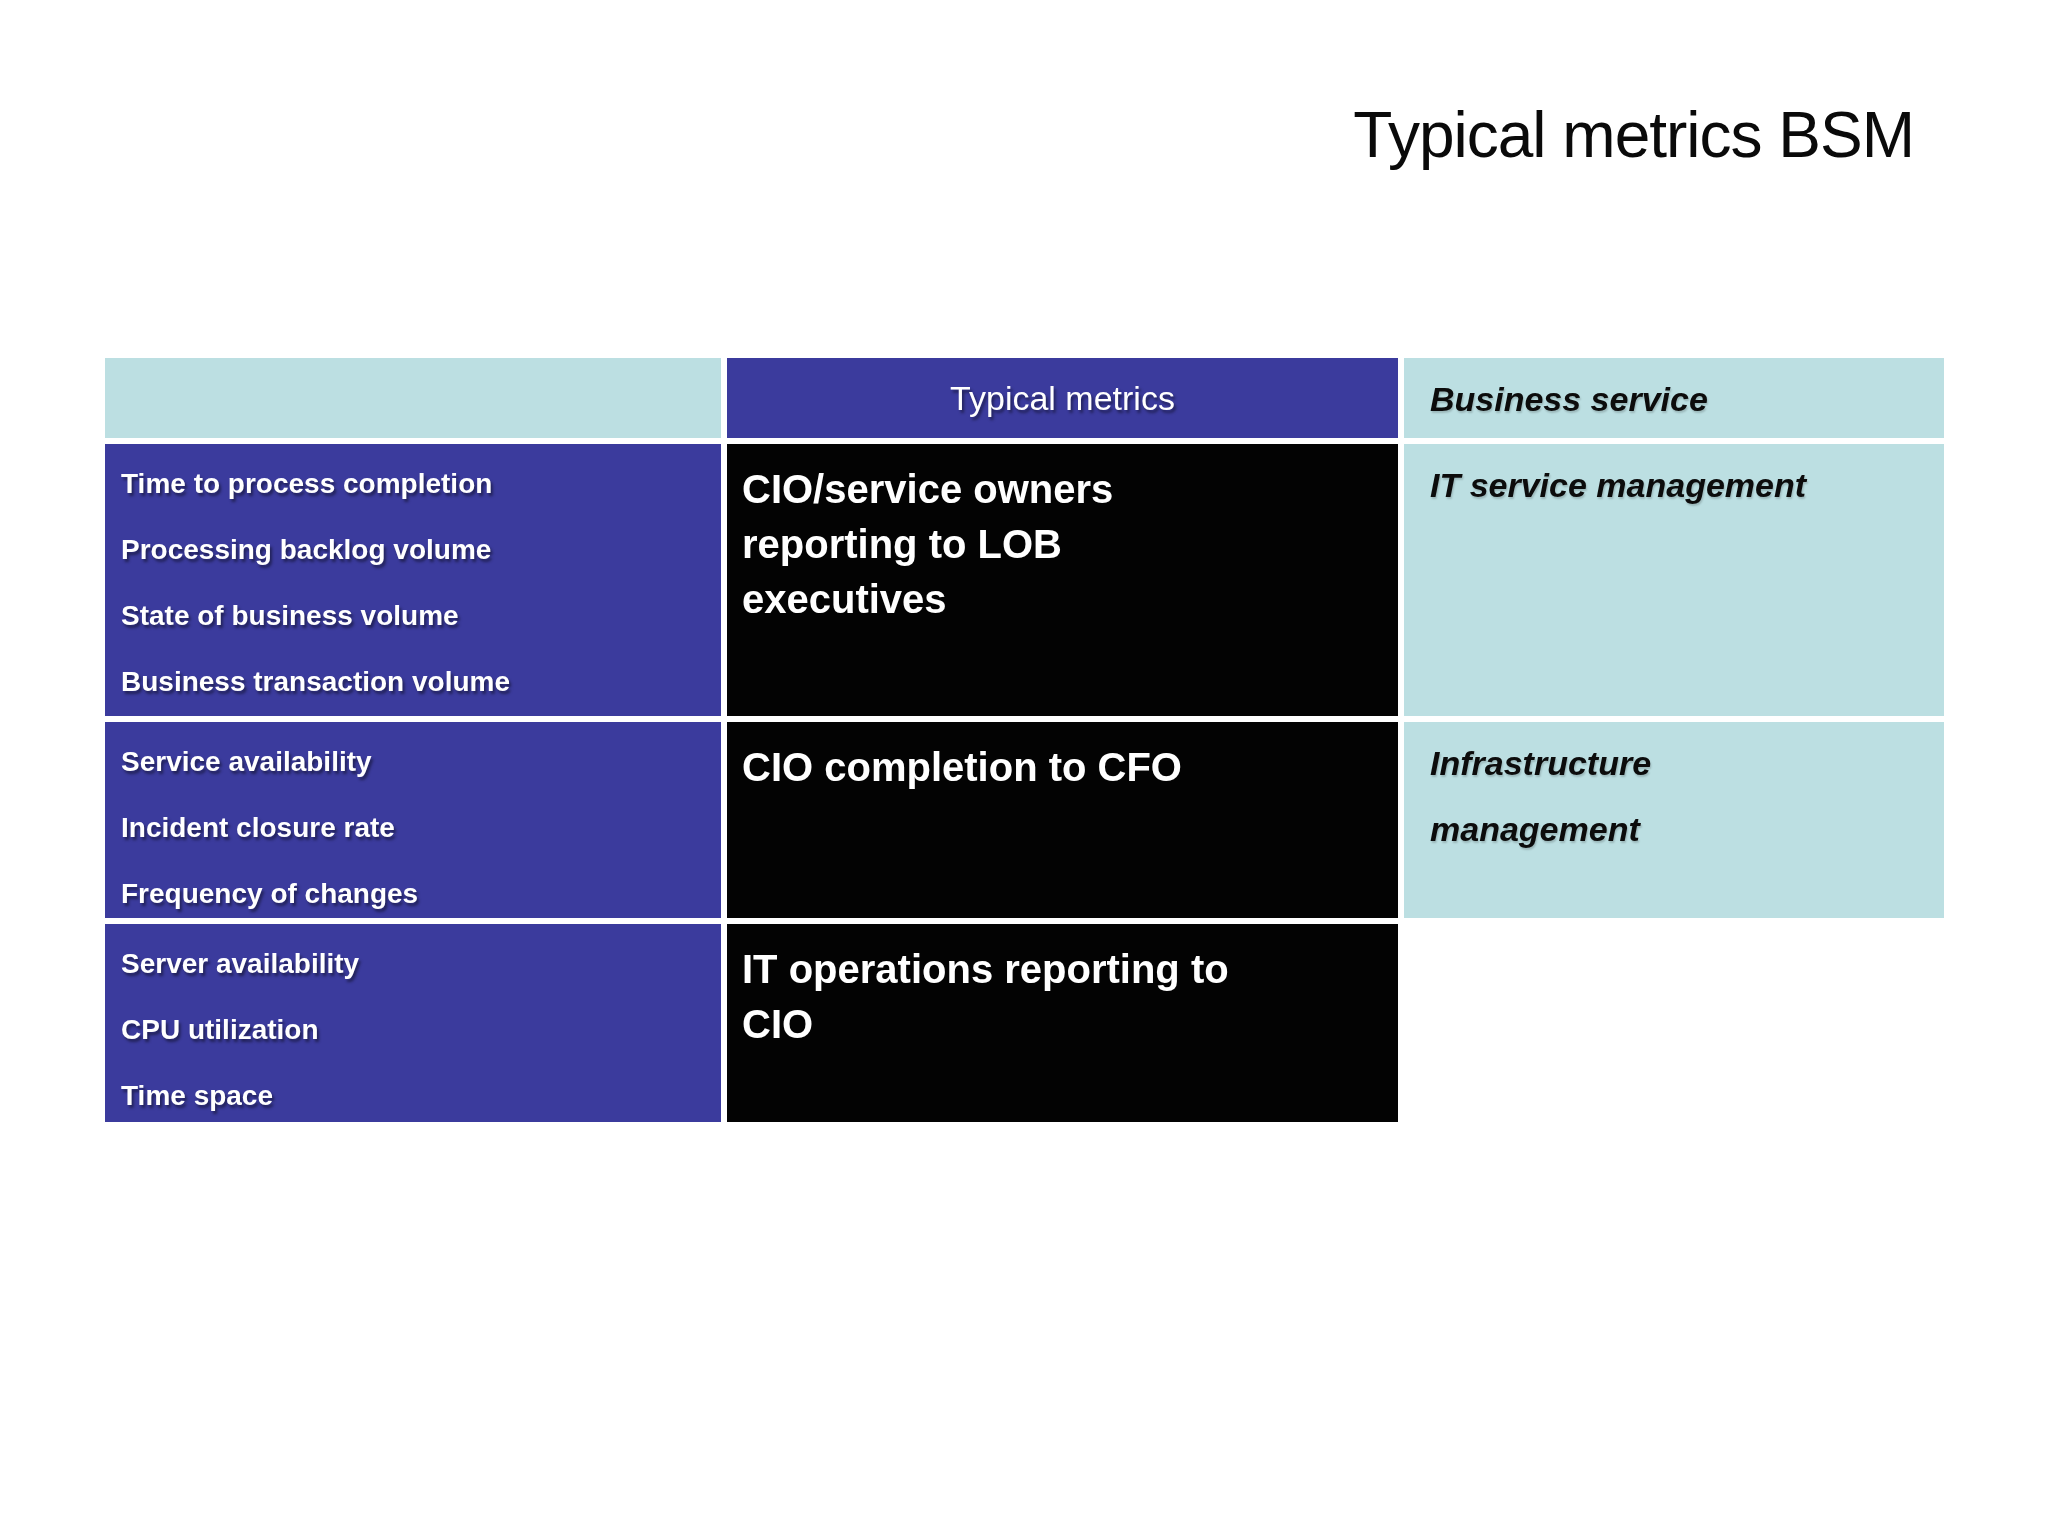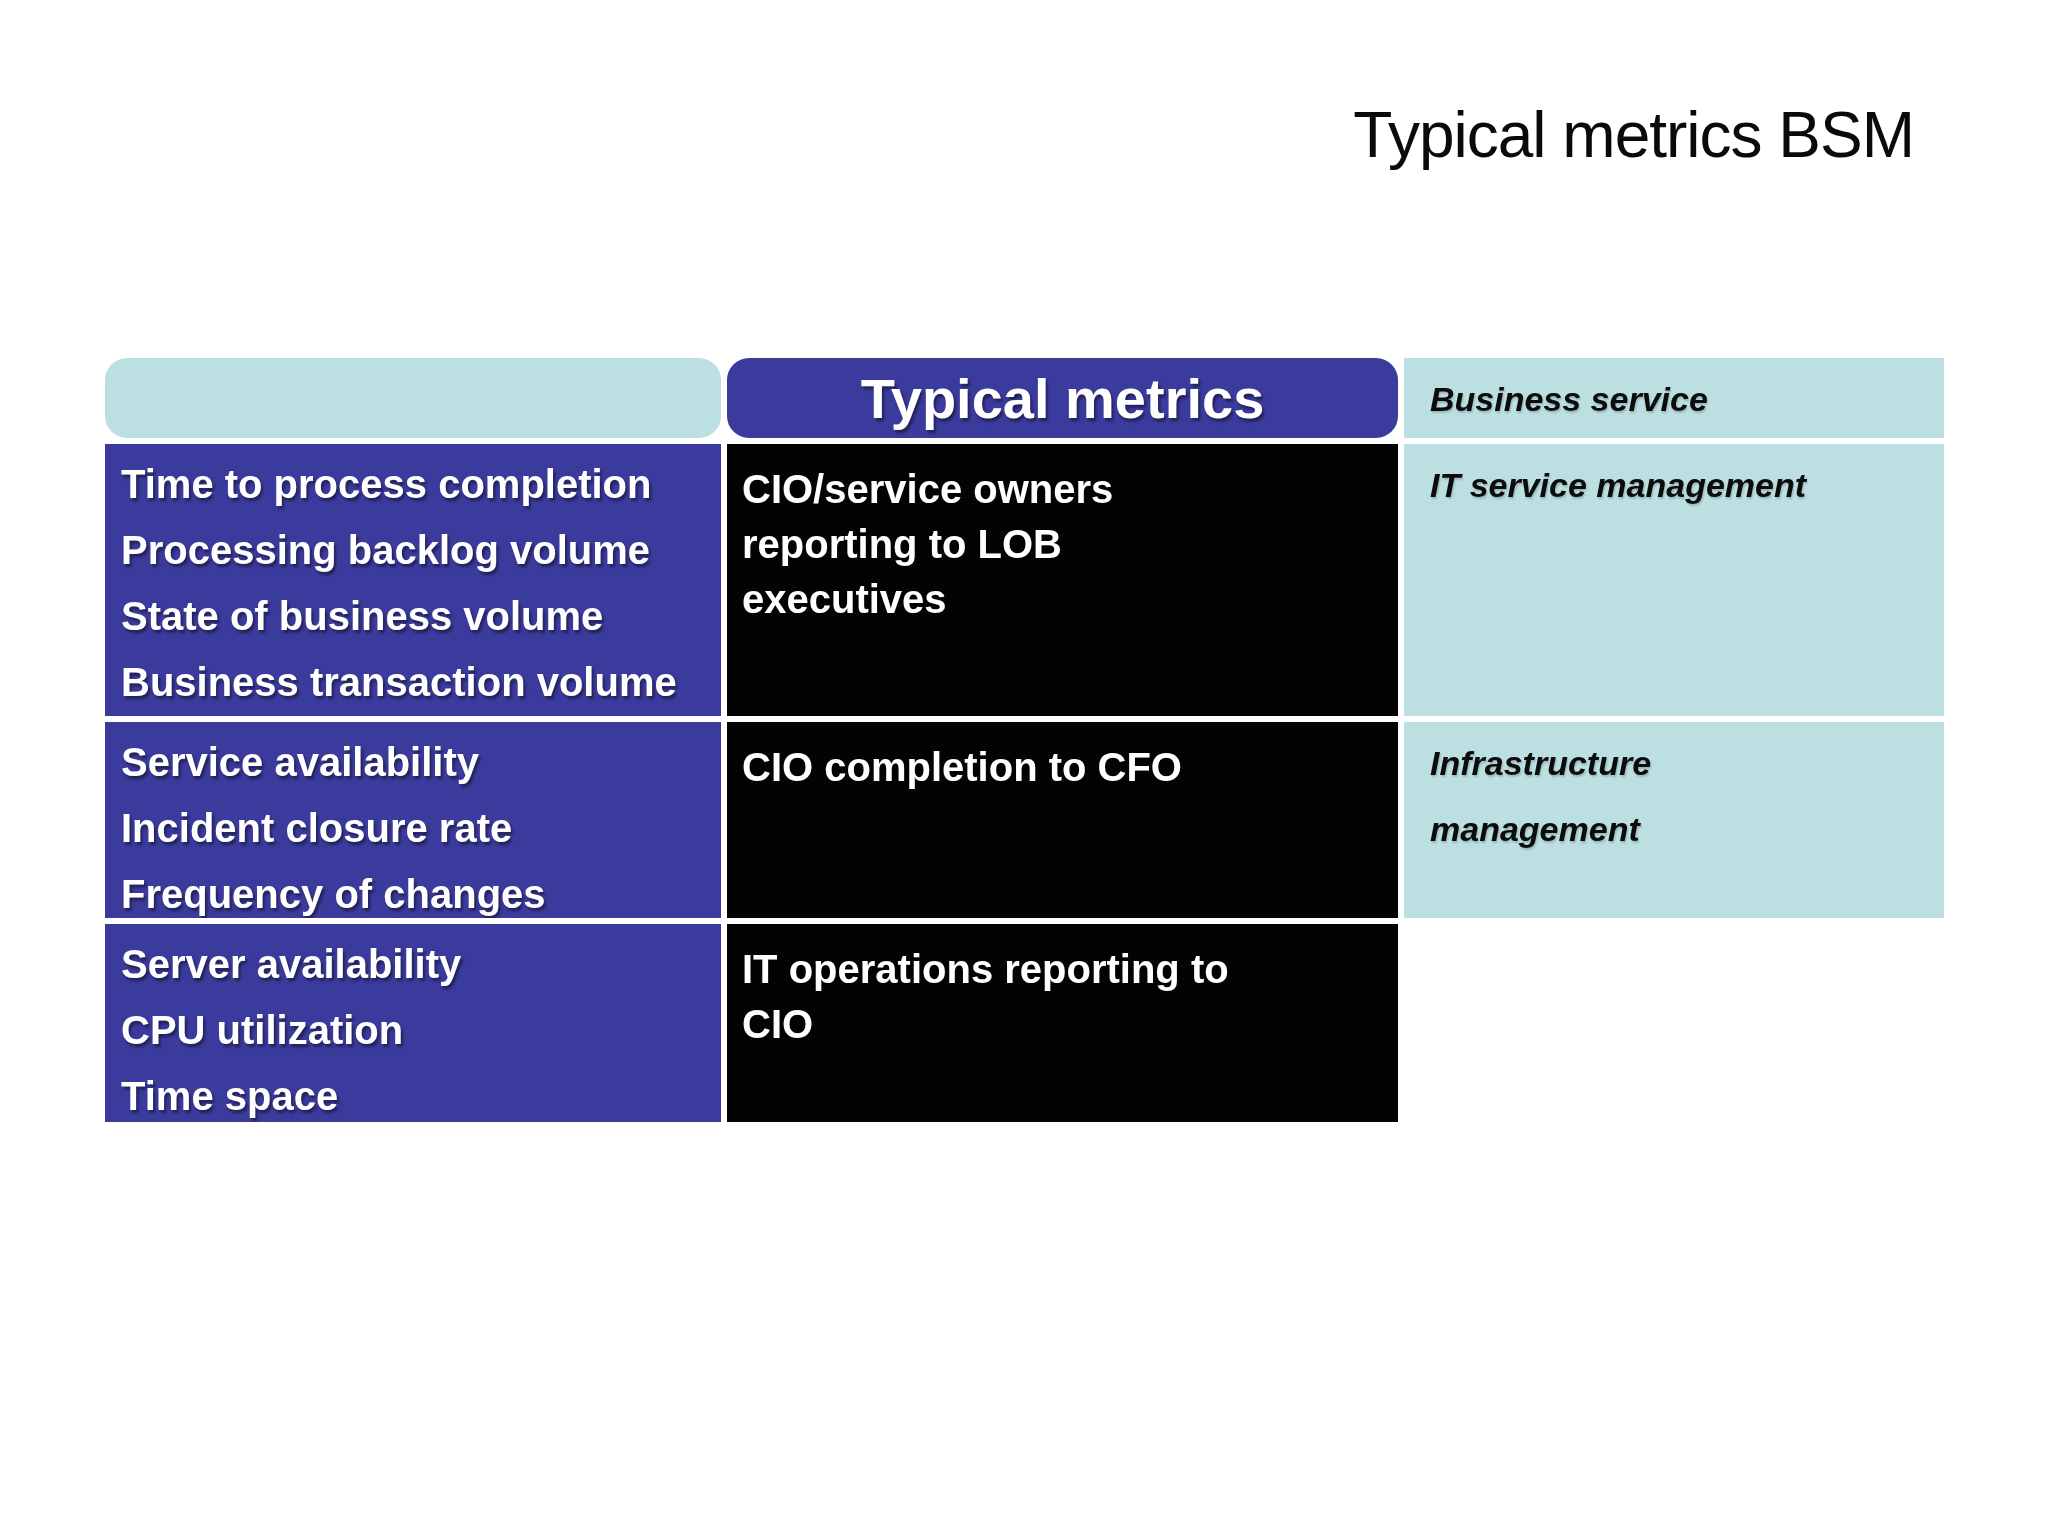--- a/index.html
+++ b/index.html
@@ -37,40 +37,39 @@
 
   .bg-teal  { background: var(--label-bg, #bcdfe2); }
   .bg-blue  { background: var(--metrics-bg, #3b3b9d); }
   .bg-black { background: var(--reporting-bg, #030303); }
 
   .header-cell {
     display: flex;
     align-items: center;
     justify-content: center;
     color: var(--cell-text, #ffffff);
-    font-weight: 700;
-    font-size: 56px;
+    font-weight: 400;
+    font-size: 34px;
     text-shadow: 2px 3px 3px rgba(0,0,0,0.45);
-    border-radius: 22px;
   }
 
   .cell-label {
     color: var(--label-text, #0c0c0c);
     font-weight: 700;
     font-style: italic;
     font-size: 34px;
     line-height: 66px;
     padding: 8px 18px 0 26px;
     text-shadow: 1px 2px 2px rgba(0,0,0,0.18);
   }
 
   .cell-metrics {
     color: var(--cell-text, #ffffff);
     font-weight: 700;
-    font-size: 40px;
+    font-size: 28px;
     padding: 13px 14px 0 16px;
     text-shadow: 2px 3px 3px rgba(0,0,0,0.45);
   }
   .metric-item {
     line-height: 54px;
     margin: 0 0 12px 0;
     white-space: nowrap;
   }
 
   .cell-reporting {

